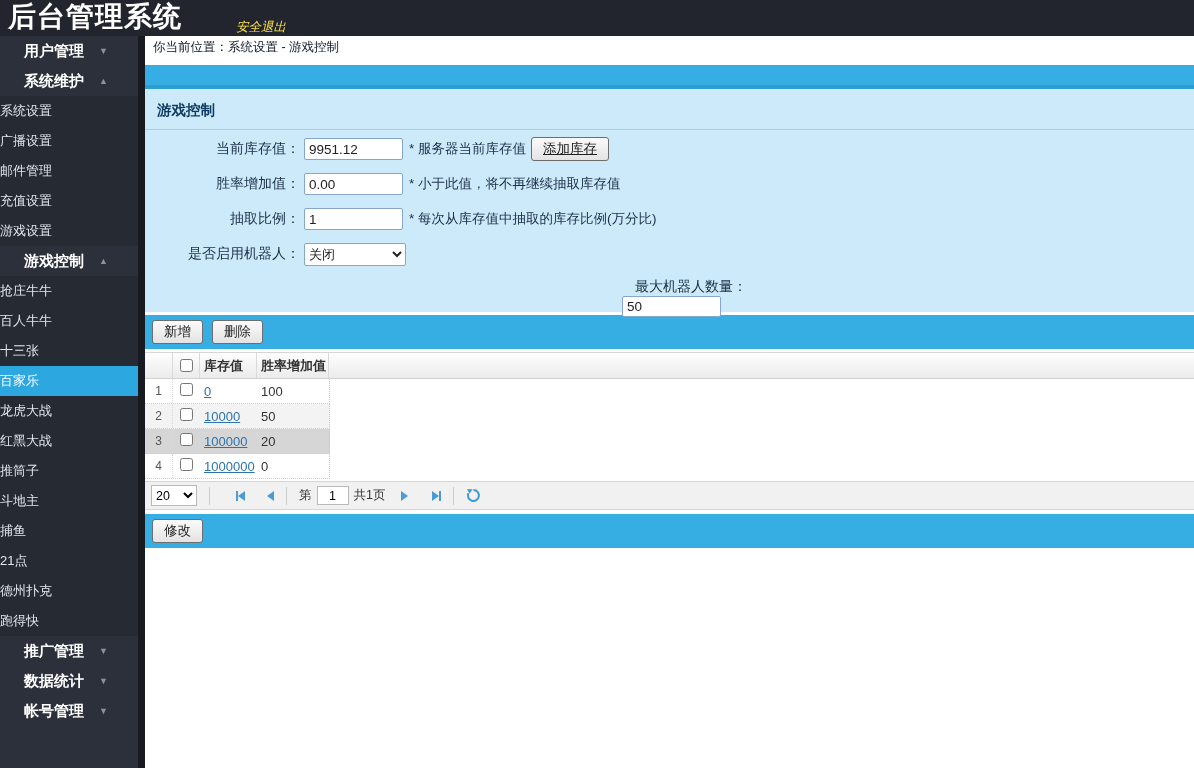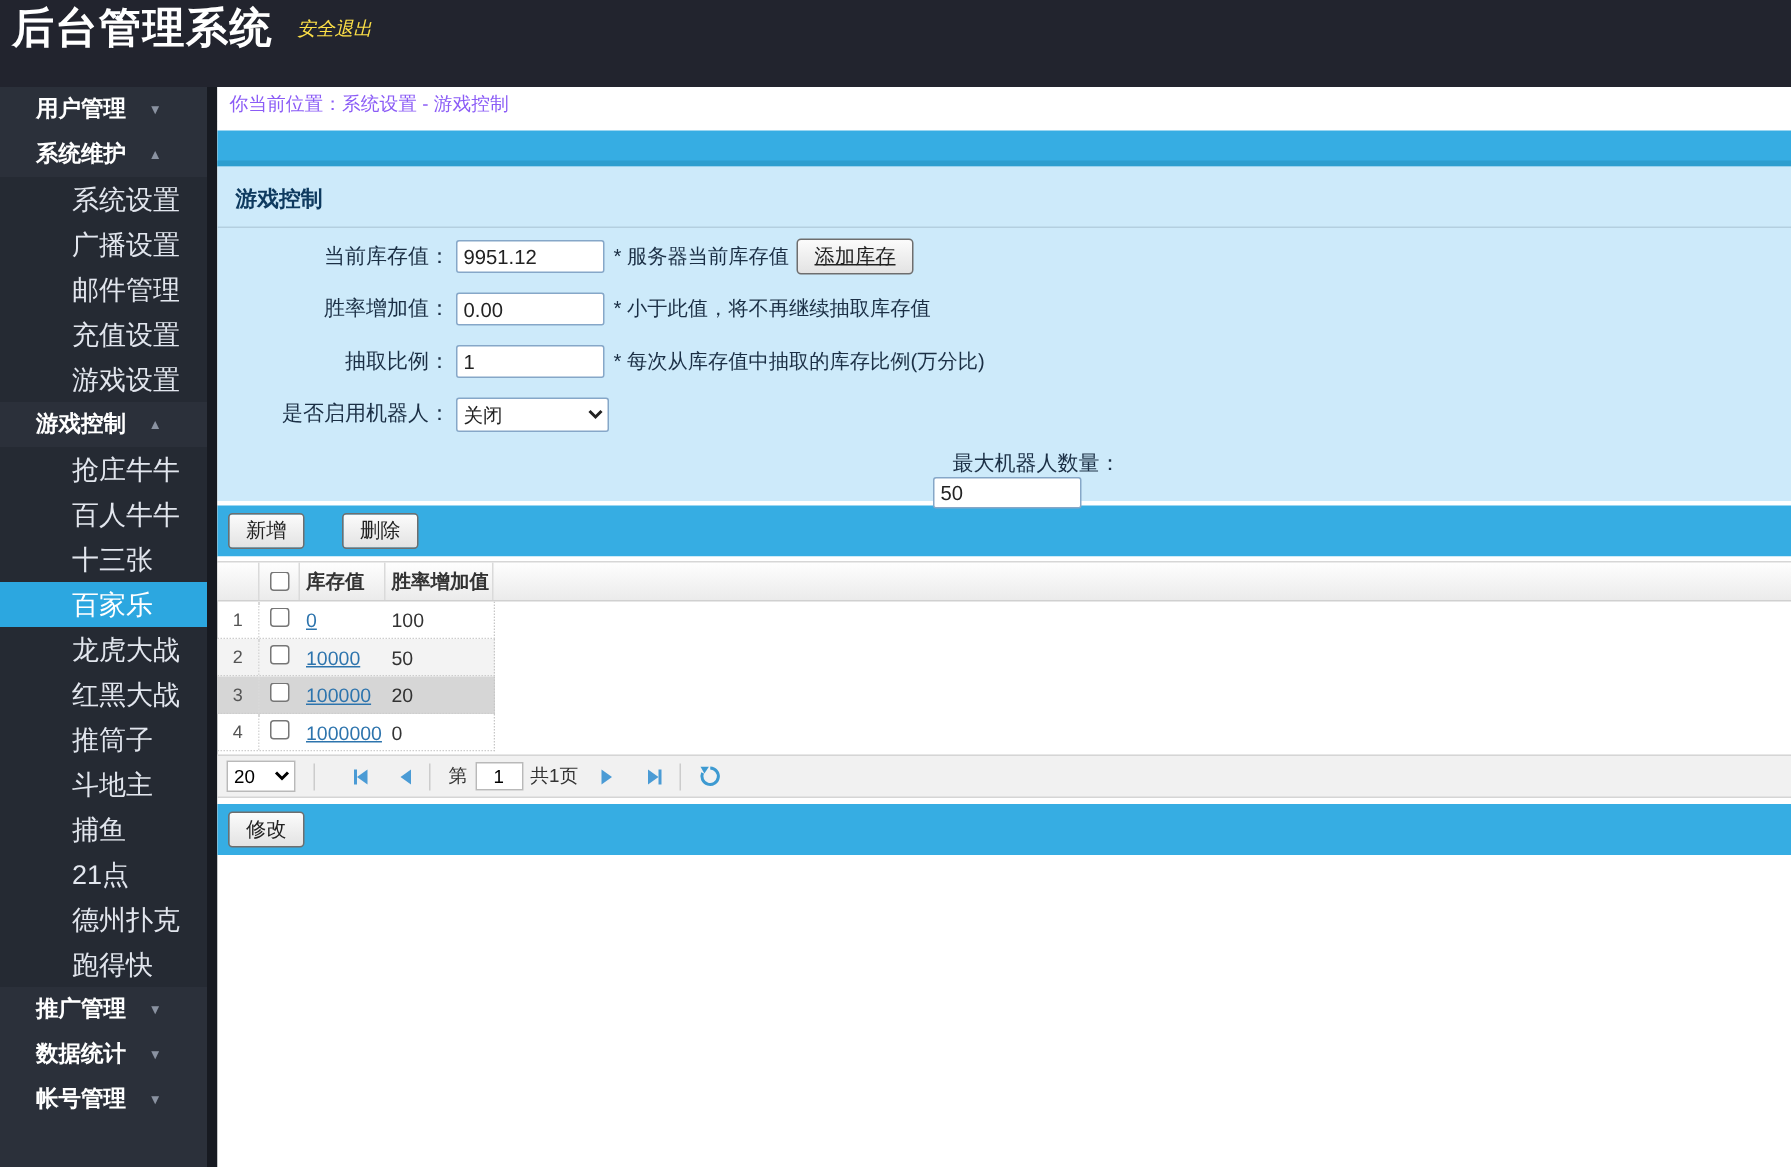--- a/index.html
+++ b/index.html
@@ -1,41 +1,41 @@
 <!DOCTYPE html>
 <html><head>
 <meta charset="utf-8">
 <style>
   * { box-sizing: border-box; margin: 0; padding: 0; }
   html,body { width:1194px; height:778px; overflow:hidden;
     font-family:"Liberation Sans","DejaVu Sans",sans-serif; background:#fff; }
 
   
-  .topbar { height:58px; background:#22242e; display:flex; align-items:flex-start; }
+  .topbar { height:36px; background:#22242e; display:flex; align-items:flex-end;gap:38px; }
   .logo { color:#fff; font-size:28px; font-weight:bold; line-height:38px; padding-left:8px; letter-spacing:1px; }
   .logout { color:#fde047; font-size:12.5px; margin:11px 0 0 16px; cursor:pointer;font-style:italic; }
 
   
   .main { display:flex; height:732px; }
   .sidebar { width:138px; background:#2b303a; flex:none; }
   .side-band { width:7px; background:#171a21; flex:none; }
   .content { flex:1; background:#fff; min-width:0; }
 
   
   .nav-top { position:relative; height:30px; line-height:30px; padding-left:24px;
     font-size:15px; font-weight:bold; color:#fff; cursor:pointer; }
   .nav-top .chev { position:absolute; right:30px; top:0; font-size:9px; color:#8a92a1; line-height:30px; }
   .nav-sub { background:#252a33; }
-  .nav-sub-item { height:30px; line-height:30px; padding-left:48px; font-size:18px;
+  .nav-sub-item { height:30px; line-height:30px; font-size:13px;
     color:#e2e6ee; cursor:pointer; }
   .nav-sub-item.active { background:#2ca7e0; color:#fff; }
 
   
   .breadcrumb { height:23px; line-height:23px; padding-left:8px; font-size:12.5px;
-    color:#8b5cf6; background:#fff; }
+    color:#0f172a; background:#fff; }
   .gap6 { height:6px; background:#fff; }
   .blue-head { height:24px; background:#36ade3; border-bottom:4px solid #2d9ecf; }
 
   
   .panel { background:#cdeafa; padding-bottom:12px; }
   .panel-title { padding:12px 12px 9px 12px; font-size:14.5px; font-weight:bold; color:#0e3a5f; }
   .panel-divider { border-bottom:1px solid #b4cfdf; }
   .form { padding-top:8px; }
   .form-row { display:flex; align-items:center; height:22px; margin-bottom:13px; }
   .f-label { width:155px; text-align:right; font-size:14px; color:#1b2f45; flex:none; }
@@ -48,21 +48,21 @@
   .btn { background:linear-gradient(#fbfbfb,#e3e3e3); border:1px solid #6e6e6e;
     border-radius:3px; padding:2px 11px; font-size:13.5px; color:#222; cursor:pointer;
     font-family:inherit; }
   .f-btn { margin-left:5px;text-decoration:underline; }
 
   .gap3 { height:3px; background:#fff; }
   .gap4 { height:4px; background:#fff; }
 
   
   .toolbar, .footer-bar { height:34px; background:#36ade3; display:flex; align-items:center; padding-left:7px; }
-  .toolbar .btn { margin-right:25px; }
+  .toolbar .btn { margin-right:9px; }
 
   
   .grid-head { display:flex; height:27px; align-items:center;
     background:linear-gradient(#fefefe,#ebebeb);
     border-top:1px solid #d6d6d6; border-bottom:1px solid #d0d0d0;
     font-size:13px; font-weight:bold; color:#333; }
   .gh-cell { height:100%; display:flex; align-items:center; border-right:1px solid #dadada; }
   .gh-idx { width:28px; }
   .gh-cb { width:27px; justify-content:center; }
   .gh-c1 { width:57px; padding-left:4px; }

